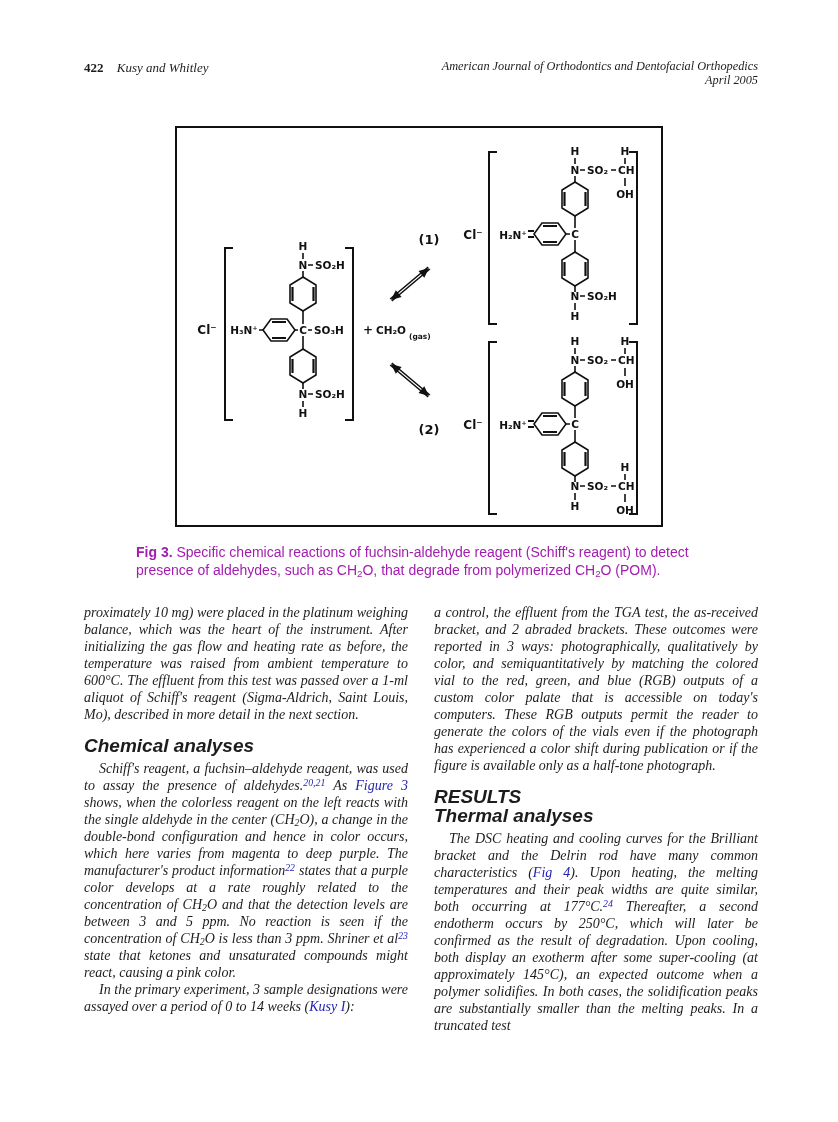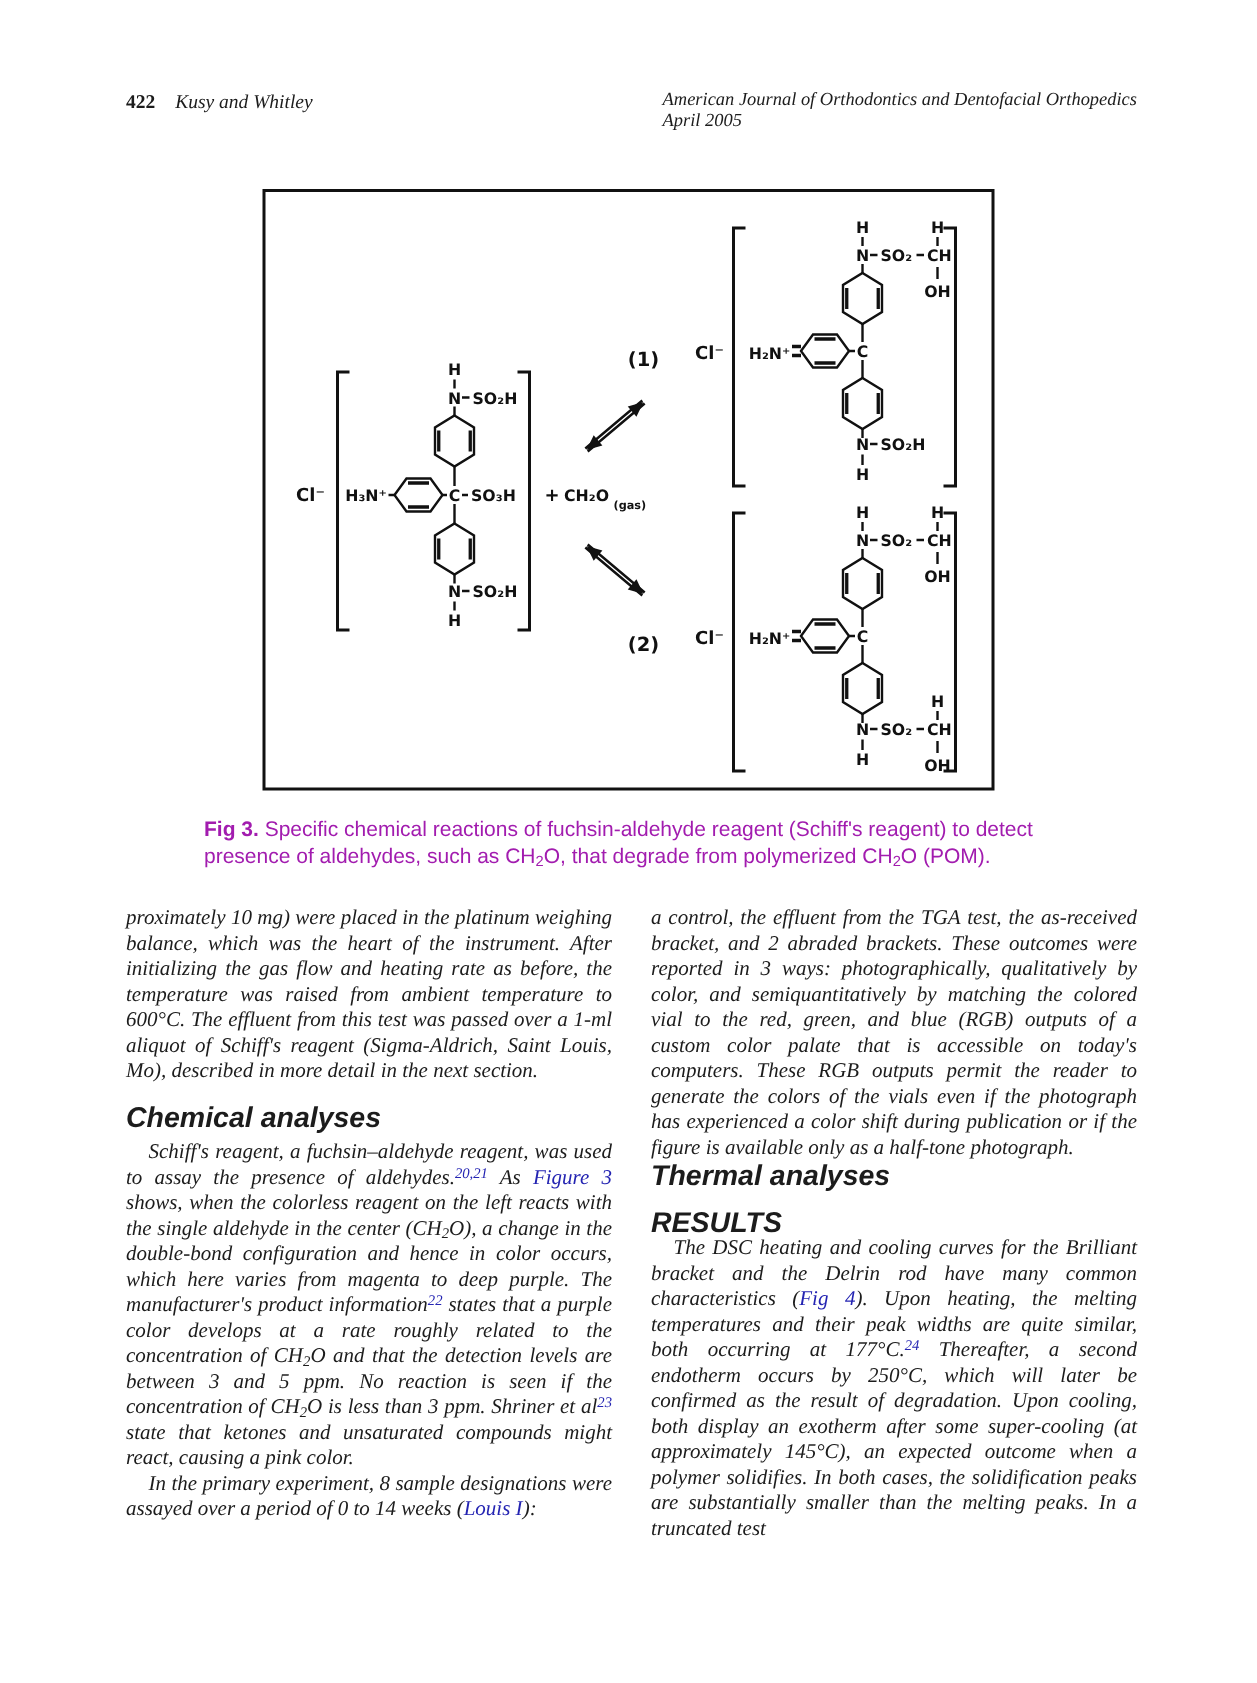--- a/index.html
+++ b/index.html
@@ -3,21 +3,21 @@
 <meta charset="utf-8">
 <style>
   html,body{margin:0;padding:0;background:#e8e8e8;}
   .page{position:relative;width:838px;height:1122px;background:#ffffff;margin:0 auto;
         font-family:"Liberation Serif", serif;color:#1c1c1c;overflow:hidden;}
   
   .hdr{position:absolute;top:60px;left:84px;right:80px;display:flex;justify-content:space-between;align-items:flex-start;}
   .hdr-left{font-size:13px;}
   .hdr-left .pgnum{font-weight:bold;font-family:"Liberation Serif",serif;}
   .hdr-left .authors{font-style:italic;margin-left:10px;}
-  .hdr-right{font-style:italic;font-size:12.3px;line-height:13.5px;}
+  .hdr-right{text-align:right;font-style:italic;font-size:12.3px;line-height:13.5px;}
   
   .figframe{position:absolute;left:175px;top:126px;width:488px;height:401px;border:2px solid #111;background:#fff;box-sizing:border-box;}
   .figframe svg{display:block;width:100%;height:100%;}
   .chem{stroke:#111;stroke-width:1.6;fill:none;}
   .chemthick{stroke:#111;stroke-width:2.2;fill:none;}
   .bracket{stroke:#111;stroke-width:2;fill:none;}
   .ah{fill:#111;stroke:none;}
   text{font-family:"DejaVu Sans",sans-serif;font-weight:bold;fill:#111;font-size:10.5px;text-anchor:middle;}
   text.st{text-anchor:start;}
   text.big{font-size:12px;}
@@ -158,23 +158,23 @@
     </svg>
   </div>
 
   <div class="caption"><b>Fig 3.</b><span>  Specific chemical reactions of fuchsin-aldehyde reagent (Schiff's reagent) to detect presence of aldehydes, such as CH</span><sub>2</sub><span>O, that degrade from polymerized CH</span><sub>2</sub><span>O (POM).</span></div>
 
   <div class="cols">
     <div class="col">
       <p><span>proximately 10 mg) were placed in the platinum weighing balance, which was the heart of the instrument. After initializing the gas flow and heating rate as before, the temperature was raised from ambient temperature to 600°C. The effluent from this test was passed over a 1-ml aliquot of Schiff's reagent (Sigma-Aldrich, Saint Louis, Mo), described in more detail in the next section.</span></p>
       <div class="shead">Chemical analyses</div>
       <p class="indent"><span>Schiff's reagent, a fuchsin–aldehyde reagent, was used to assay the presence of aldehydes.</span><sup class="xref">20,21</sup><span> As </span><span class="xref">Figure 3</span><span> shows, when the colorless reagent on the left reacts with the single aldehyde in the center (CH</span><sub>2</sub><span>O), a change in the double-bond configuration and hence in color occurs, which here varies from magenta to deep purple. The manufacturer's product information</span><sup class="xref">22</sup><span> states that a purple color develops at a rate roughly related to the concentration of CH</span><sub>2</sub><span>O and that the detection levels are between 3 and 5 ppm. No reaction is seen if the concentration of CH</span><sub>2</sub><span>O is less than 3 ppm. Shriner et al</span><sup class="xref">23</sup><span> state that ketones and unsaturated compounds might react, causing a pink color.</span></p>
-      <p class="indent"><span>In the primary experiment, 8 sample designations were assayed over a period of 0 to 14 weeks (</span><span class="xref">Louis I</span><span>):</span></p>
+      <p class="indent"><span>In the primary experiment, 3 sample designations were assayed over a period of 0 to 14 weeks (</span><span class="xref">Kusy I</span><span>):</span></p>
     </div>
     <div class="col">
       <p><span>a control, the effluent from the TGA test, the as-received bracket, and 2 abraded brackets. These outcomes were reported in 3 ways: photographically, qualitatively by color, and semiquantitatively by matching the colored vial to the red, green, and blue (RGB) outputs of a custom color palate that is accessible on today's computers. These RGB outputs permit the reader to generate the colors of the vials even if the photograph has experienced a color shift during publication or if the figure is available only as a half-tone photograph.</span></p>
+      <div class="shead tight-top">RESULTS</div>
       <div class="shead tight-bot">Thermal analyses</div>
-      <div class="shead tight-top">RESULTS</div>
       <p class="indent"><span>The DSC heating and cooling curves for the Brilliant bracket and the Delrin rod have many common characteristics (</span><span class="xref">Fig 4</span><span>). Upon heating, the melting temperatures and their peak widths are quite similar, both occurring at 177°C.</span><sup class="xref">24</sup><span> Thereafter, a second endotherm occurs by 250°C, which will later be confirmed as the result of degradation. Upon cooling, both display an exotherm after some super-cooling (at approximately 145°C), an expected outcome when a polymer solidifies. In both cases, the solidification peaks are substantially smaller than the melting peaks. In a truncated test</span></p>
     </div>
   </div>
 
 </div>
 
 </body></html>

